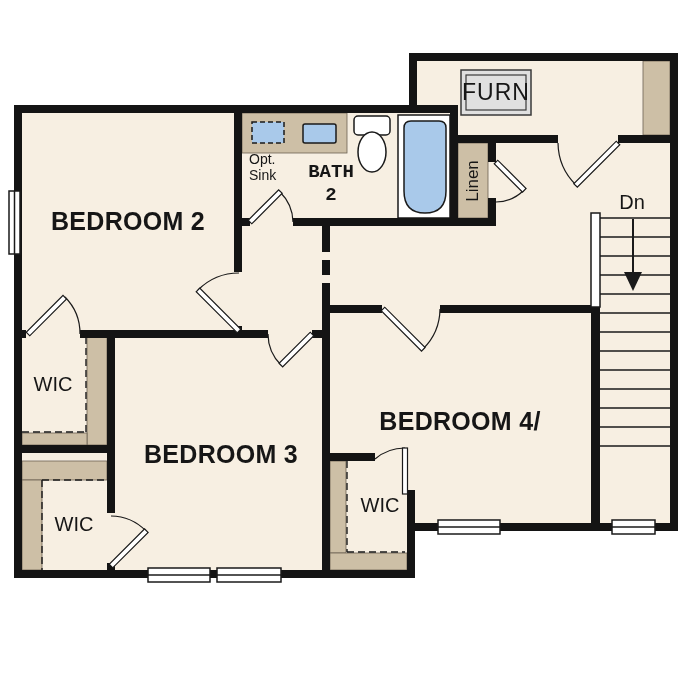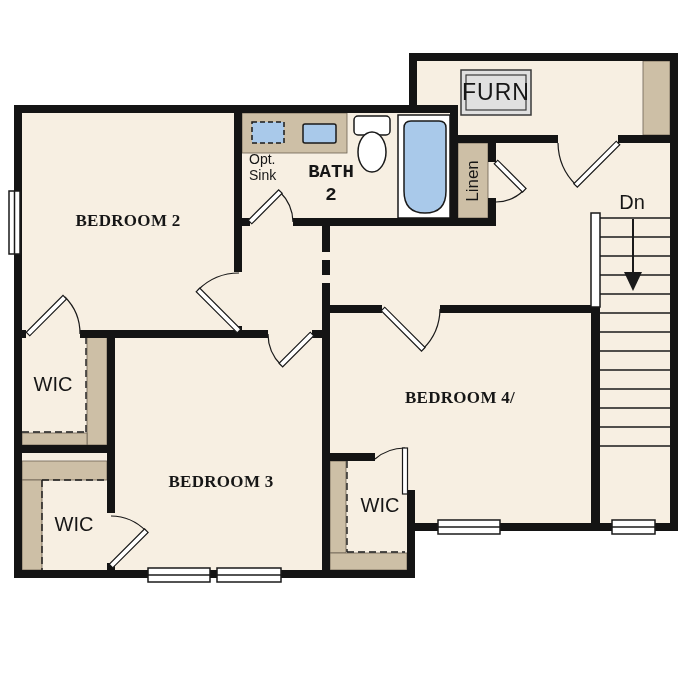--- a/index.html
+++ b/index.html
@@ -13,26 +13,26 @@
   .tan{fill:var(--c-tan,#cdbfa6);stroke:#6b6254;stroke-width:0.8;}
   .fixture-blue{fill:var(--c-blue,#a9c9ea);}
   .white-fill{fill:#ffffff;}
   .thin{stroke:#1a1a1a;stroke-width:1.5;fill:none;}
   .thin-f{stroke:#1a1a1a;stroke-width:1.5;}
   .dash{stroke:#1a1a1a;stroke-width:1.4;fill:none;stroke-dasharray:7 4;}
   .leaf{fill:#ffffff;stroke:#1a1a1a;stroke-width:1.2;}
   .arc{stroke:#1a1a1a;stroke-width:1.2;fill:none;}
   .tread{stroke:#1a1a1a;stroke-width:1.4;}
   .lbl{position:absolute;transform:translate(-50%,-50%);white-space:nowrap;line-height:1.05;text-align:center;}
-  .room-name{font-size:17px;font-weight:bold;letter-spacing:0.3px;font-family:Liberation Serif, serif;}
+  .room-name{font-size:25px;font-weight:bold;letter-spacing:0.3px;}
   .small-name{font-size:20px;}
   .bath-name{font-size:19px;font-weight:bold;line-height:1.2;font-family:Liberation Mono, monospace;}
-  .two-line{line-height:1.18;}
+  .two-line{line-height:1.18;margin-top:24px;}
   #lbl-bed2{left:128px;top:221px;}
-  #lbl-bed3{left:221px;top:454px;margin-top:28px;}
+  #lbl-bed3{left:221px;top:454px;}
   #lbl-bed4{left:460px;top:398px;}
   #lbl-bath{left:331px;top:184px;}
   #lbl-optsink{left:249px;top:151px;transform:none;text-align:left;font-size:14px;line-height:1.15;}
   #lbl-linen{left:473px;top:181px;transform:translate(-50%,-50%) rotate(-90deg);font-size:17px;}
   #lbl-furn{left:496px;top:92px;font-size:23px;letter-spacing:1px;}
   #lbl-dn{left:632px;top:202px;font-size:20px;}
   #lbl-wic2{left:53px;top:384px;}
   #lbl-wic3{left:74px;top:524px;}
   #lbl-wic4{left:380px;top:505px;}
   #page-title{position:absolute;left:16px;top:592px;font-size:29px;font-weight:bold;letter-spacing:0.5px;}

